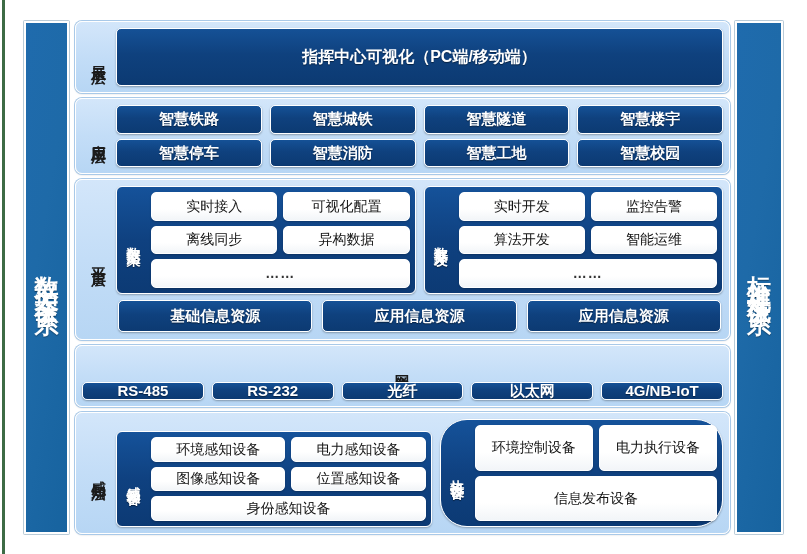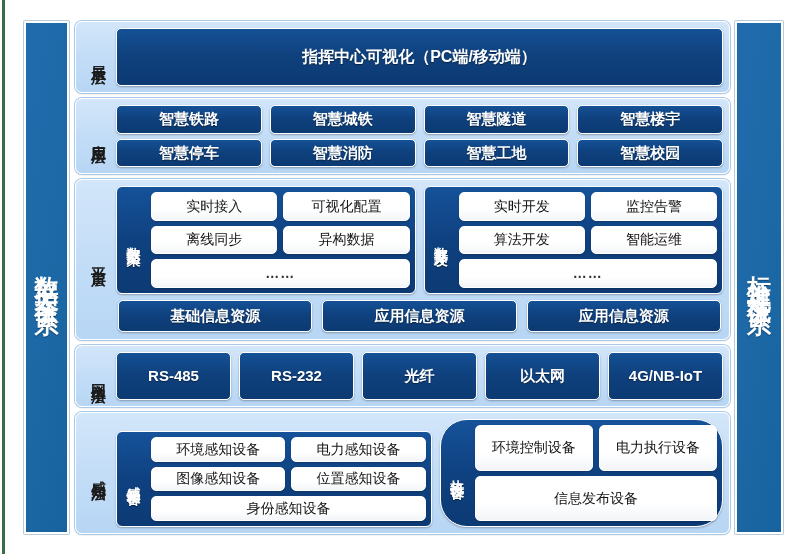--- a/index.html
+++ b/index.html
@@ -80,21 +80,21 @@
     border: 1px solid #ffffff;
     border-radius: 7px;
     box-shadow: 0 0 0 1px #a9c9e8, 0 1px 2px rgba(0,0,0,.18);
     box-sizing: border-box;
     padding: 6px;
     overflow: hidden;
   }
   .layer-presentation { height: 72px; }
   .layer-application  { height: 76px; }
   .layer-platform     { flex: 1 1 auto; }
-  .layer-network      { height: 62px; }
+  .layer-network      { height: 62px; flex-direction: column; }
   .layer-perception   { height: 122px; }
 
   .layer-label {
     flex: 0 0 30px;
     display: flex;
     align-items: center;
     justify-content: center;
     color: #1b1b1b;
     font-size: 15px;
     font-weight: bold;

